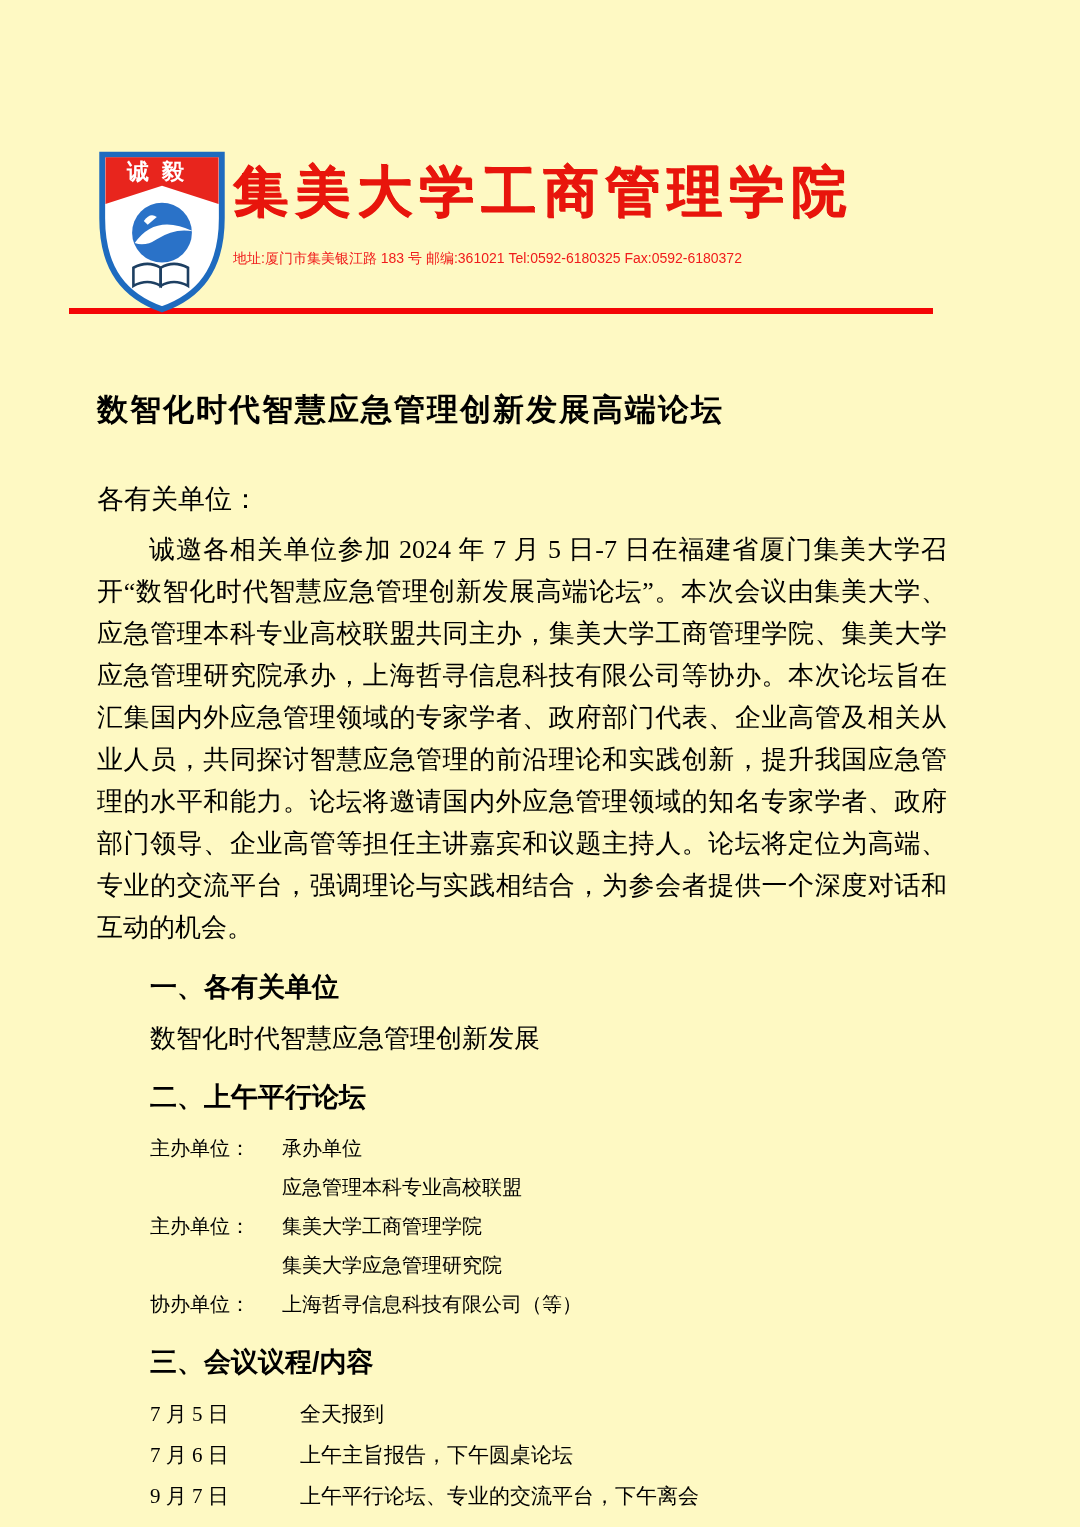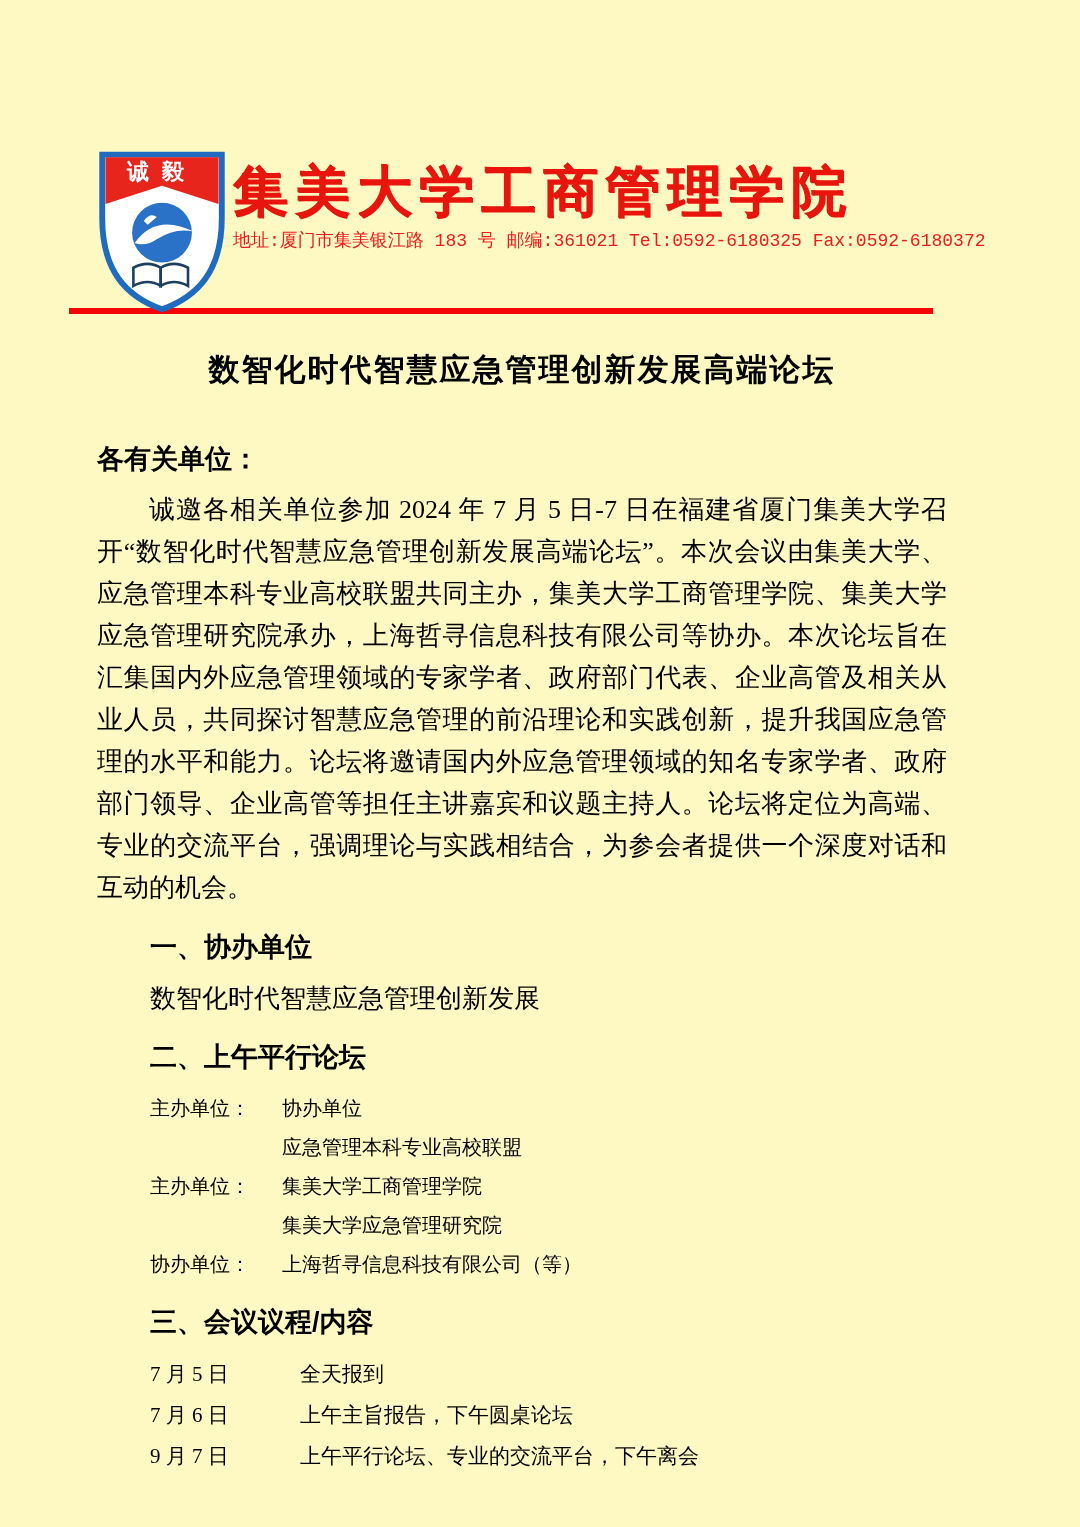--- a/index.html
+++ b/index.html
@@ -22,42 +22,42 @@
     font-weight:bold;
     font-size:55px;
     letter-spacing:7px;
     line-height:1.35;
     white-space:nowrap;
     font-family:"DejaVu Serif","Liberation Serif",serif;
     text-shadow:1px 1px 0 #e8150c;
   }
   .contact{
     color:#f01b1b;
-    font-size:18px;
-    font-family:Liberation Mono, monospace;
+    font-size:14px;
+    margin-top:22px;
+    font-family:Liberation Sans, sans-serif;
     white-space:nowrap;
   }
   .red-rule{
     height:6px;
     background:#f40606;
     width:864px;
     margin-left:-28px;
     margin-top:-6px;
   }
   
   .doc-title{
     font-size:31px;
     font-weight:bold;
-    text-align:center;
     letter-spacing:2px;
-    margin:35px 0 0 0;
+    margin:75px 0 0 0;
   }
   .salutation{
     font-size:27px;
-    font-weight:bold;
+    font-weight:normal;
     margin:50px 0 0 0;
   }
   .intro{
     font-size:26px;
     line-height:42px;
     text-align:justify;
     text-indent:52px;
     margin:12px 0 12px 0;
   }
   .sec-heading{
@@ -108,28 +108,28 @@
 
   <div class="red-rule"></div>
 
   <main>
     <h1 class="doc-title">数智化时代智慧应急管理创新发展高端论坛</h1>
 
     <p class="salutation">各有关单位：</p>
 
     <p class="intro">诚邀各相关单位参加 2024 年 7 月 5 日-7 日在福建省厦门集美大学召开“数智化时代智慧应急管理创新发展高端论坛”。本次会议由集美大学、应急管理本科专业高校联盟共同主办，集美大学工商管理学院、集美大学应急管理研究院承办，上海哲寻信息科技有限公司等协办。本次论坛旨在汇集国内外应急管理领域的专家学者、政府部门代表、企业高管及相关从业人员，共同探讨智慧应急管理的前沿理论和实践创新，提升我国应急管理的水平和能力。论坛将邀请国内外应急管理领域的知名专家学者、政府部门领导、企业高管等担任主讲嘉宾和议题主持人。论坛将定位为高端、专业的交流平台，强调理论与实践相结合，为参会者提供一个深度对话和互动的机会。</p>
 
-    <h2 class="sec-heading">一、协办单位</h2>
+    <h2 class="sec-heading">一、各有关单位</h2>
     <div class="sec-body">数智化时代智慧应急管理创新发展</div>
 
     <h2 class="sec-heading">二、上午平行论坛</h2>
     <div class="sec-body">
       <div class="org-row">
         <span class="org-label">主办单位：</span>
-        <span>协办单位</span>
+        <span>承办单位</span>
       </div>
       <div class="org-row">
         <span class="org-label"></span>
         <span>应急管理本科专业高校联盟</span>
       </div>
       <div class="org-row">
         <span class="org-label">主办单位：</span>
         <span>集美大学工商管理学院</span>
       </div>
       <div class="org-row">

